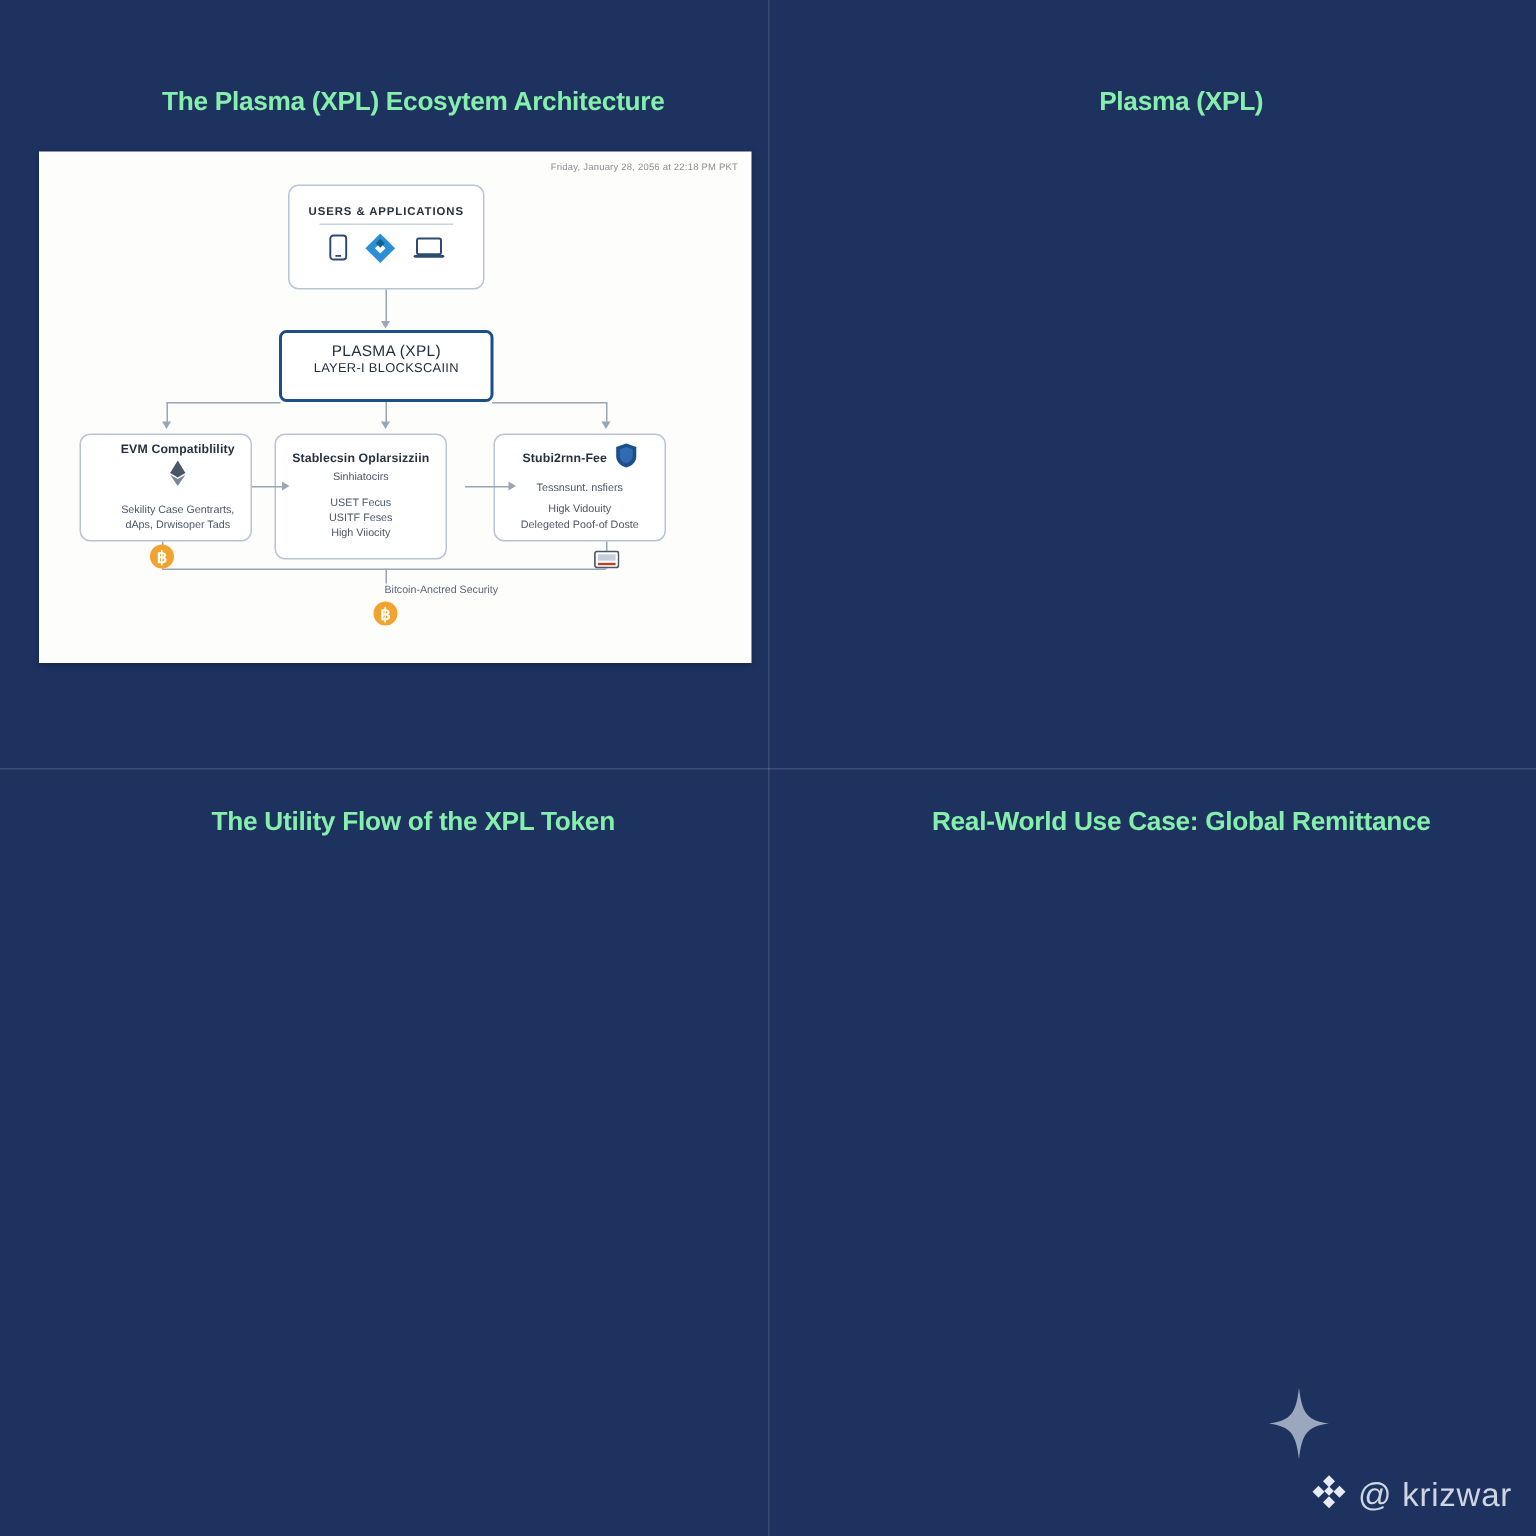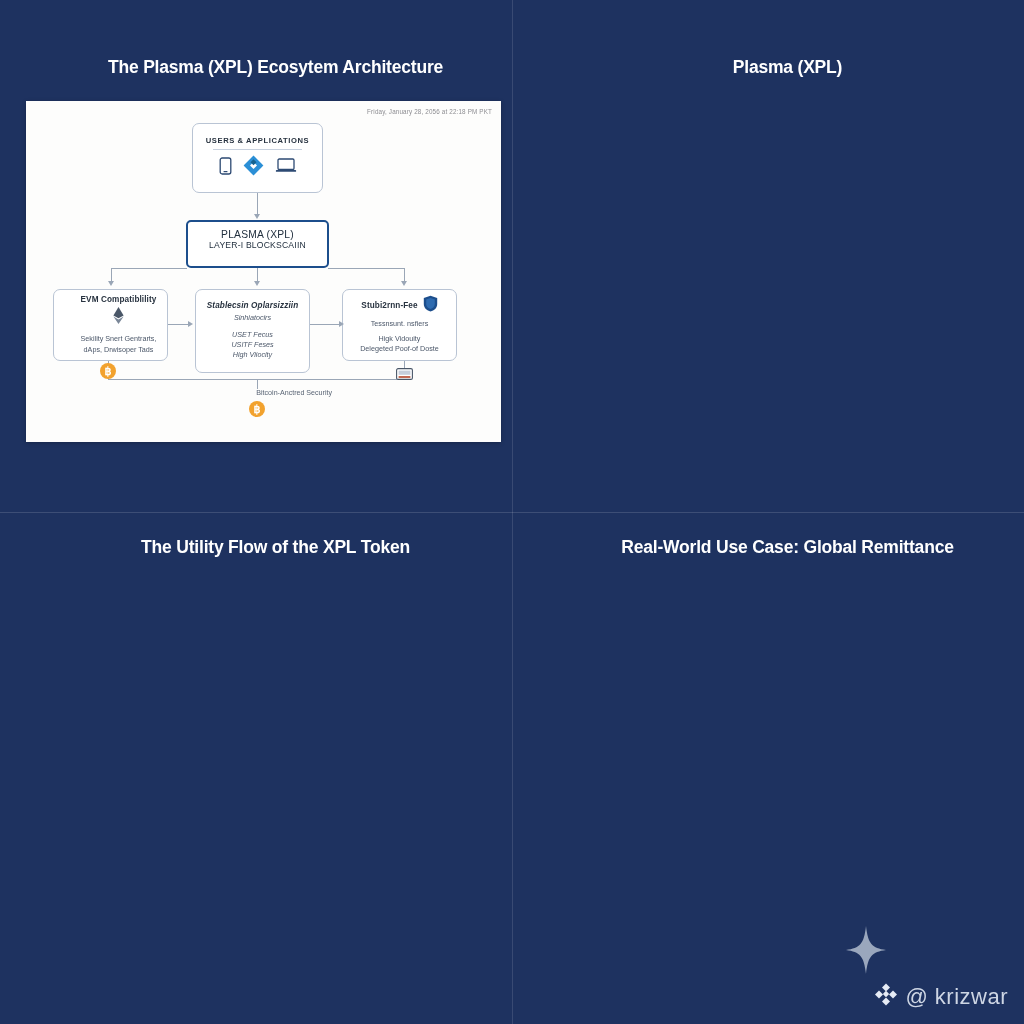--- a/index.html
+++ b/index.html
@@ -19,21 +19,21 @@
   .grid::before {
     content: ""; position: absolute; left: 512px; top: 0;
     width: 1px; height: 1024px; background: rgba(255,255,255,0.12);
   }
   .grid::after {
     content: ""; position: absolute; left: 0; top: 512px;
     width: 1024px; height: 1px; background: rgba(255,255,255,0.14);
   }
   .panel { position: relative; padding: 0; }
   .panel-title {
-    color: #ffffff; font-weight: bold; text-align: center;
+    color: #86efac; font-weight: bold; text-align: center;
     font-size: 17.5px; letter-spacing: -0.2px;
     padding-top: 58px; padding-bottom: 0; line-height: 1.1; padding-left: 39px;
   }
   .p-tr .panel-title, .p-br .panel-title { font-size: 17.5px; }
   .card {
     position: absolute; background: #fdfdfc;
     box-shadow: 0 1px 4px rgba(0,0,0,0.25);
   }
   .tl-card { left: 26px; top: 101px; width: 475px; height: 341px; }
   .stamp {
@@ -132,32 +132,32 @@
       <div class="arrow-d" style="left:374.6px;top:180px;"></div>
 
       <div class="bx" style="left:27px;top:188px;width:115px;height:72px;padding-left:21px;">
         <div class="hd">EVM Compatiblility</div>
         <span style="margin:3px 0;">
           <svg width="11" height="17" viewBox="0 0 11 17">
               <path d="M5.5 0 0.4 8.4 5.5 11.3 10.6 8.4Z" fill="#4a5768"></path>
               <path d="M0.4 9.5 5.5 17 10.6 9.5 5.5 12.4Z" fill="#7a8798"></path>
             </svg>
         </span>
-        <div class="bd" style="white-space:pre-line;">Sekility Snert Gentrarts, dAps, Drwisoper Tads</div>
-      </div>
-
-      <div class="bx" style="left:169px;top:188px;width:115px;height:84px;font-style:italic;">
+        <div class="bd" style="white-space:pre-line;">Sekility Case Gentrarts, dAps, Drwisoper Tads</div>
+      </div>
+
+      <div class="bx" style="left:157px;top:188px;width:115px;height:84px;">
         <div class="hd">Stablecsin Oplarsizziin</div>
         <div class="bd">Sinhiatocirs</div>
         <div class="bd" style="white-space:pre-line;margin-top:6px;">USET Fecus
 USITF Feses
 High Viiocity</div>
       </div>
 
-      <div class="bx" style="left:316px;top:188px;width:115px;height:72px;align-items:center;">
+      <div class="bx" style="left:303px;top:188px;width:115px;height:72px;align-items:center;">
         <div style="display:flex;align-items:center;gap:5px;">
           <div class="hd">Stubi2rnn-Fee</div>
           <span>
             <svg width="15" height="17" viewBox="0 0 15 17">
                 <path d="M7.5 0.7 14.2 3v6.1c0 4-3.1 6.6-6.7 7.5C4 15.7.8 13.1.8 9.1V3Z" fill="#1c4e8c"></path>
                 <path d="M7.5 3 11.8 4.5v4.4c0 2.6-2 4.4-4.3 5-2.3-.6-4.3-2.4-4.3-5V4.5Z" fill="#2e6bb0"></path>
               </svg>
           </span>
         </div>
         <div class="bd">Tessnsunt. nsfiers</div>

